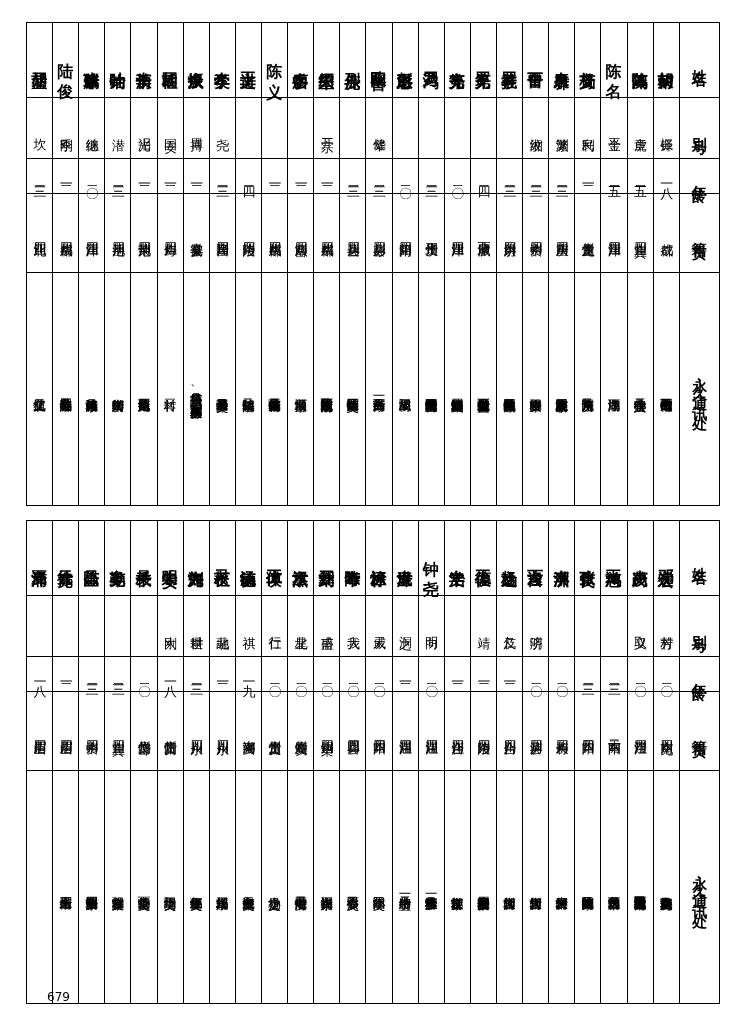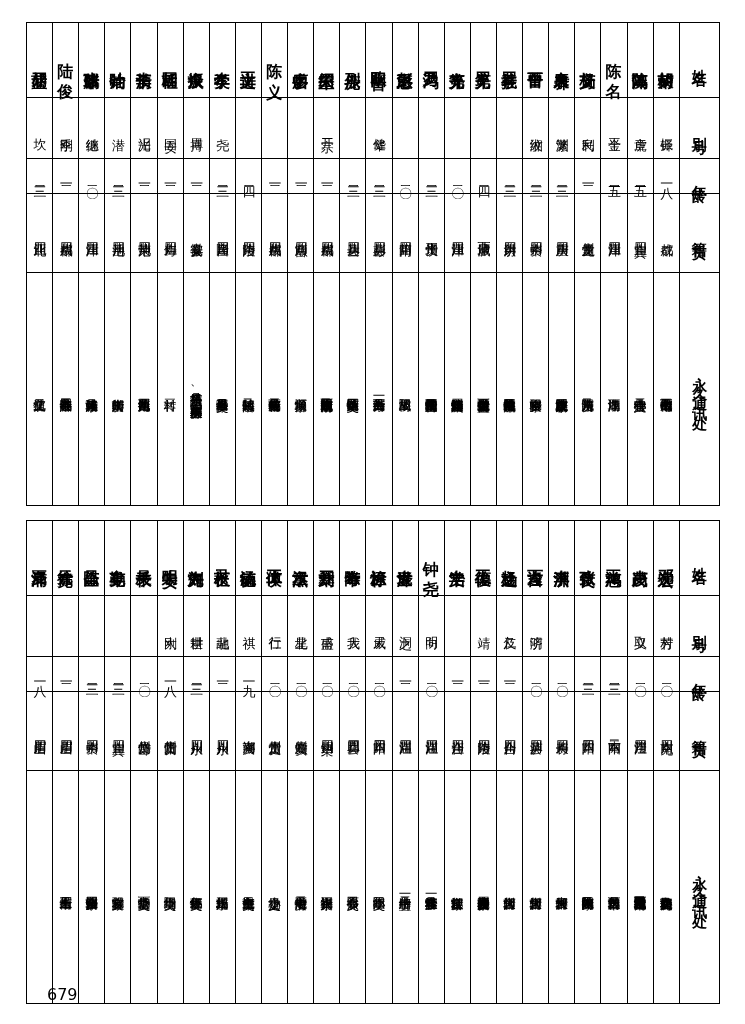--- a/index.html
+++ b/index.html
@@ -55,21 +55,21 @@
   .r-native .v{font-size:13px;}
   .r-addr td{height:232px;}
   .r-addr .v{font-size:12.5px;letter-spacing:0px;line-height:1.12;}
   
   .label .v{font-size:15px;font-weight:bold;letter-spacing:3px;}
   .label.addr .v{font-size:15px;letter-spacing:10px;}
   .blockgap{height:14px;}
   .pagenum{
     position:absolute;
     left:47px;bottom:20px;
-    font-size:16px;
+    font-size:12px;
     font-family:"DejaVu Sans","Liberation Sans",sans-serif;
   }
 </style>
 </head>
 <body>
 
 <div class="page">
 
   <table class="roster" id="tbl-upper">
     <colgroup id="cg-upper">

